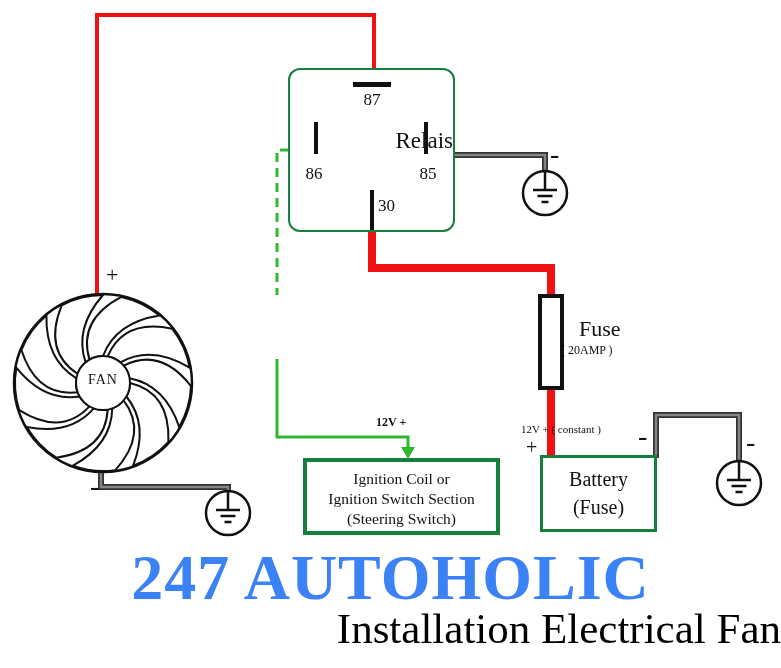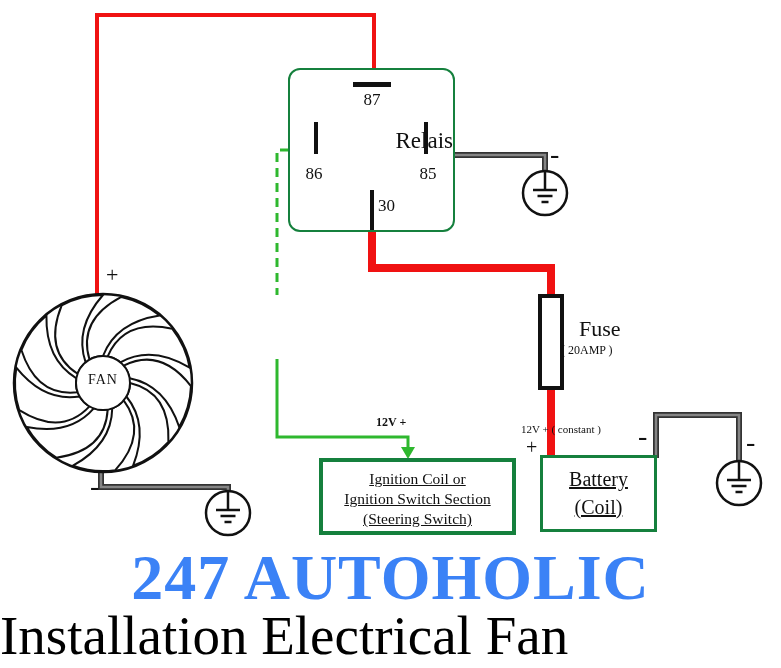--- a/index.html
+++ b/index.html
@@ -1,32 +1,32 @@
 <!DOCTYPE html>
 <html><head>
 <meta charset="utf-8">
 <style>
   * { margin:0; padding:0; box-sizing:border-box; }
   html,body { background:#ffffff; }
   body { font-family:"Liberation Serif", serif; color:#111; }
   .stage { position:relative; width:781px; height:668px; background:#fff; overflow:hidden; }
   .layer { position:absolute; left:0; top:0; z-index:1; display:block; }
-  .box { position:absolute; background:#fff; border:2px solid #15803d; z-index:2; text-align:center;text-decoration:underline; }
+  .box { position:absolute; background:#fff; border:2px solid #15803d; z-index:2; text-align:center; }
   .lbl { position:absolute; z-index:3; white-space:nowrap; }
   .bar { position:absolute; background:#111; }
   .relay { border-width:2.5px; border-radius:12px; }
   .relay .t { position:absolute; font-size:17px; width:40px; text-align:center; }
   .relay-title { position:absolute; left:0; top:58px; width:100%; text-align:right; font-size:23px; }
   .switchbox { font-size:11.5px; line-height:1.25; padding-top:5px; }
-  .ignitionbox { border-width:4px; font-size:15.5px; line-height:1.3; padding-top:7px;margin-left:16px; }
+  .ignitionbox { border-width:4px; font-size:15.5px; line-height:1.3; padding-top:7px; }
   .batterybox { border-width:3px; font-size:20px; line-height:1.4; padding-top:7px; }
   .watermark { position:absolute; left:0; top:541px; width:100%; text-align:center;
                font-size:64px; font-weight:bold; letter-spacing:1px; color:#3b82f6; z-index:0; }
-  .title { position:absolute; left:0; top:604px; width:100%; text-align:left;
-           font-size:55px; color:#000; z-index:2; }
+  .title { position:absolute; left:0; top:604px; width:100%; text-align:right;
+           font-size:43px; color:#000; z-index:2; }
   .blk { display:block; }
 </style>
 </head>
 <body>
 
 <div class="stage">
 
   <div class="watermark">247 AUTOHOLIC</div>
 
   <svg class="layer" width="781" height="668" viewBox="0 0 781 668">
@@ -93,21 +93,21 @@
 
 
   <div class="box ignitionbox" style="left:303px; top:458px; width:197px; height:77px;">
     <span class="blk">Ignition Coil or</span>
     <span class="blk">Ignition Switch Section</span>
     <span class="blk">(Steering Switch)</span>
   </div>
 
   <div class="box batterybox" style="left:540px; top:455px; width:117px; height:77px;">
     <span class="blk">Battery</span>
-    <span class="blk">(Coil)</span>
+    <span class="blk">(Fuse)</span>
   </div>
 
   <div class="lbl" style="left:106px; top:262px; font-size:22px;">+</div>
   <div class="lbl" style="left:90px; top:470px; font-size:28px;">-</div>
   <div class="lbl" style="left:63px; top:372px; width:80px; text-align:center; font-size:14px; letter-spacing:1px; z-index:3;">FAN</div>
 
   <div class="lbl" style="left:550px; top:138px; font-size:28px;">-</div>
 
   <div class="lbl" style="left:376px; top:415px; font-size:12px; font-weight:bold;">12V +</div>
 

